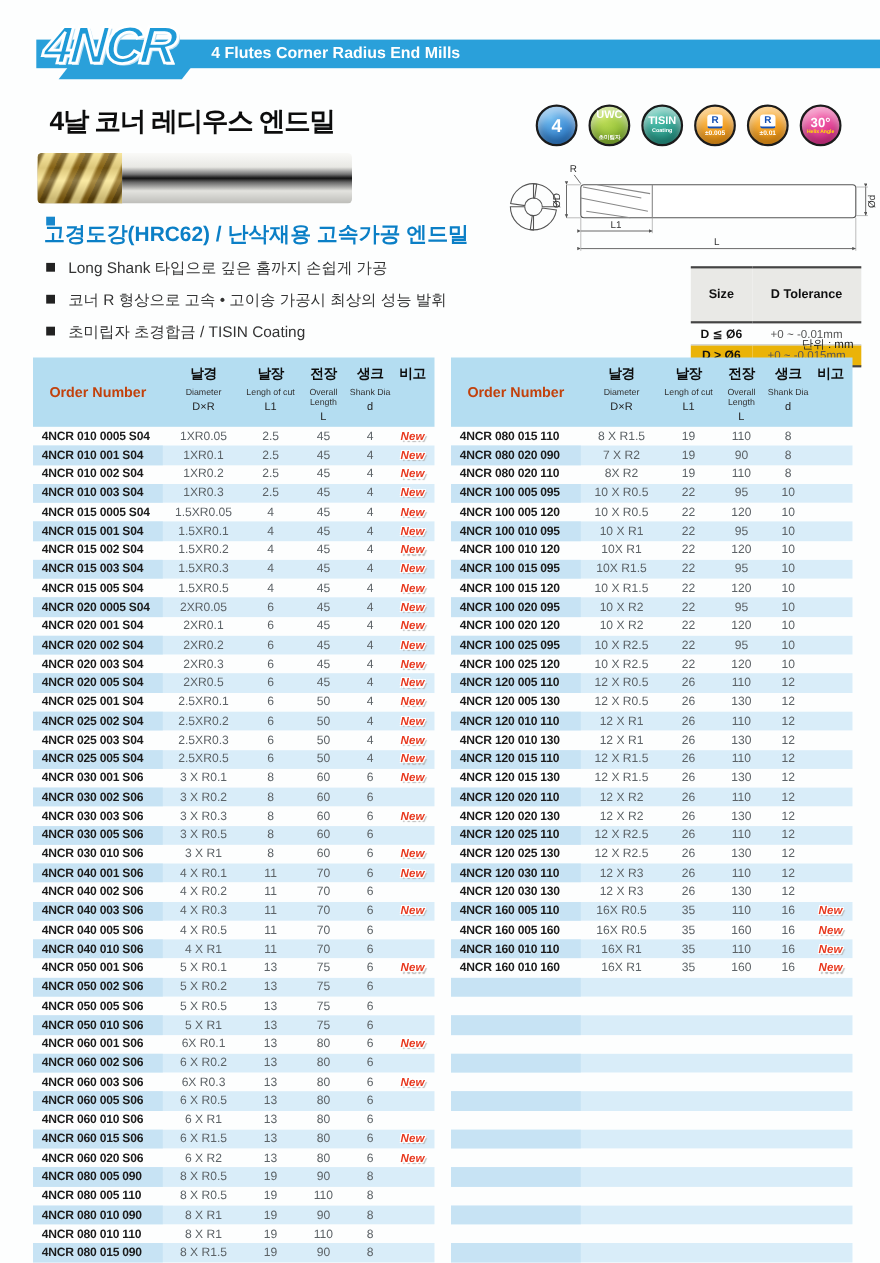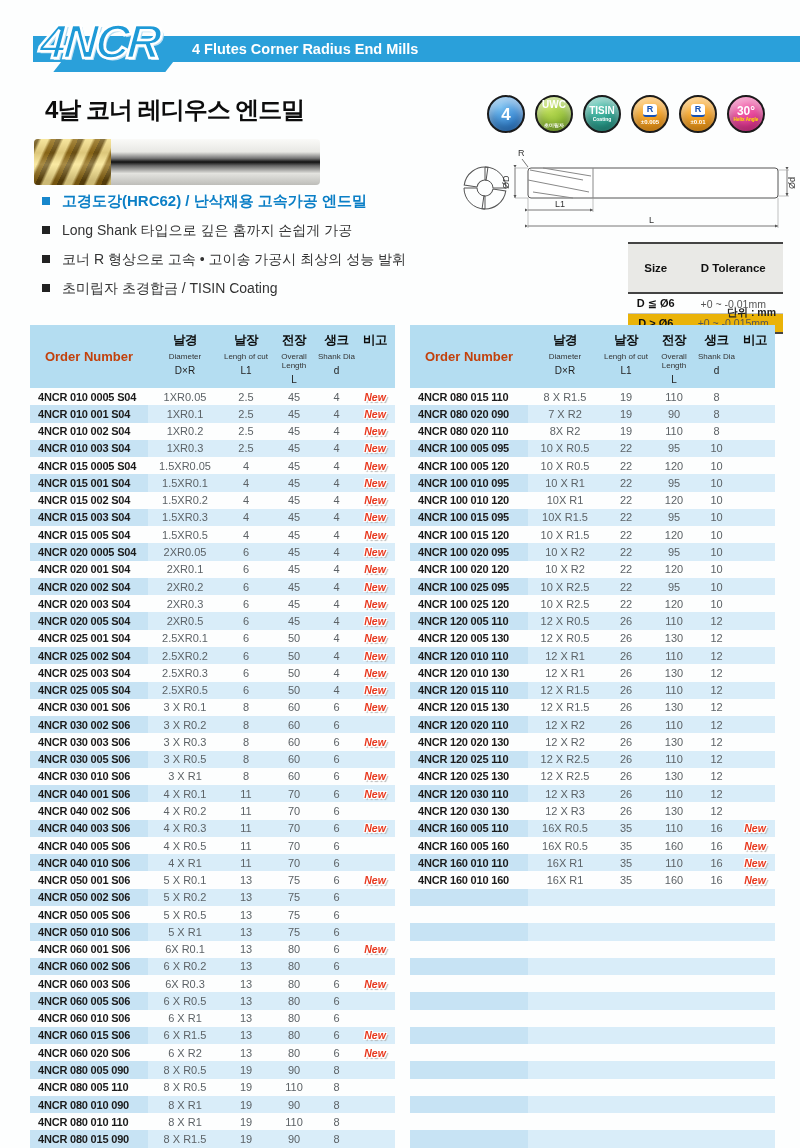--- a/index.html
+++ b/index.html
@@ -55,39 +55,39 @@
       linear-gradient(180deg,#e9d389,#9c7a22 30%,#f0dd96 55%,#6e5412 90%);
   }
   .photo .shank { position:absolute; left:27%; top:0; width:73%; height:100%;
     background:linear-gradient(180deg,#fafaf8 0%,#e8e8e4 28%,#777 42%,#111 50%,#666 58%,#e3e3df 75%,#bdbdb9 100%);
   }
 
   
   .features { position:absolute; left:40px; top:192px; width:440px; }
   .feature { display:flex; align-items:flex-start; margin-bottom:11px; font-size:14px; color:#333; line-height:18px; }
   .feature .marker { width:8px; height:8px; background:#222; margin:5px 12px 0 2px; flex:none; }
-  .feature.highlight { color:#0b7fc6; font-weight:800; font-size:15px; }
+  .feature.highlight { color:#0b7fc6; font-weight:800; font-size:19px;flex-direction:column; }
   .feature.highlight .marker { background:#1787cc; }
 
   
   .drawing { position:absolute; left:443px; top:146px; }
   .drawing text { font-size:9px; fill:#333; font-family:"Liberation Sans","DejaVu Sans",sans-serif; }
 
   
   .tol { position:absolute; left:628px; top:242px; width:155px; border-collapse:collapse;
     border-top:2px solid #444; border-bottom:2px solid #444; font-size:11px; }
   .tol th { background:#e9e9e6; border-bottom:2px solid #444; padding:18px 2px; font-size:11.5px; color:#111; }
   .tol td { padding:3px 2px; text-align:center; border-bottom:1px solid #c5c5c0; }
   .tol tr:last-child td { border-bottom:none; }
   .tol td.size { font-weight:bold; color:#111; }
   .tol td.val { color:#555; font-size:10.5px; }
   .tol tr.alt { background:#eab308; }
 
   .unit-note { position:absolute; left:600px; top:306px; width:176px; text-align:right;
-    font-size:10.5px; color:#222; font-weight:bold; }
+    font-size:10.5px; color:#222; font-weight:normal; }
 
   
   .spec { position:absolute; top:325px; width:365px; }
   .spec-left { left:30px; }
   .spec-right { left:410px; }
   .shead { display:grid; grid-template-columns:118px 74px 48px 48px 37px 40px;
     height:63px; background:#b4ddf1; }
   .shead .h-order { display:flex; align-items:center; justify-content:center;
     font-weight:bold; font-size:13px; color:#c2410c; }
   .h-col { display:flex; flex-direction:column; align-items:center; padding-top:7px; text-align:center; }

